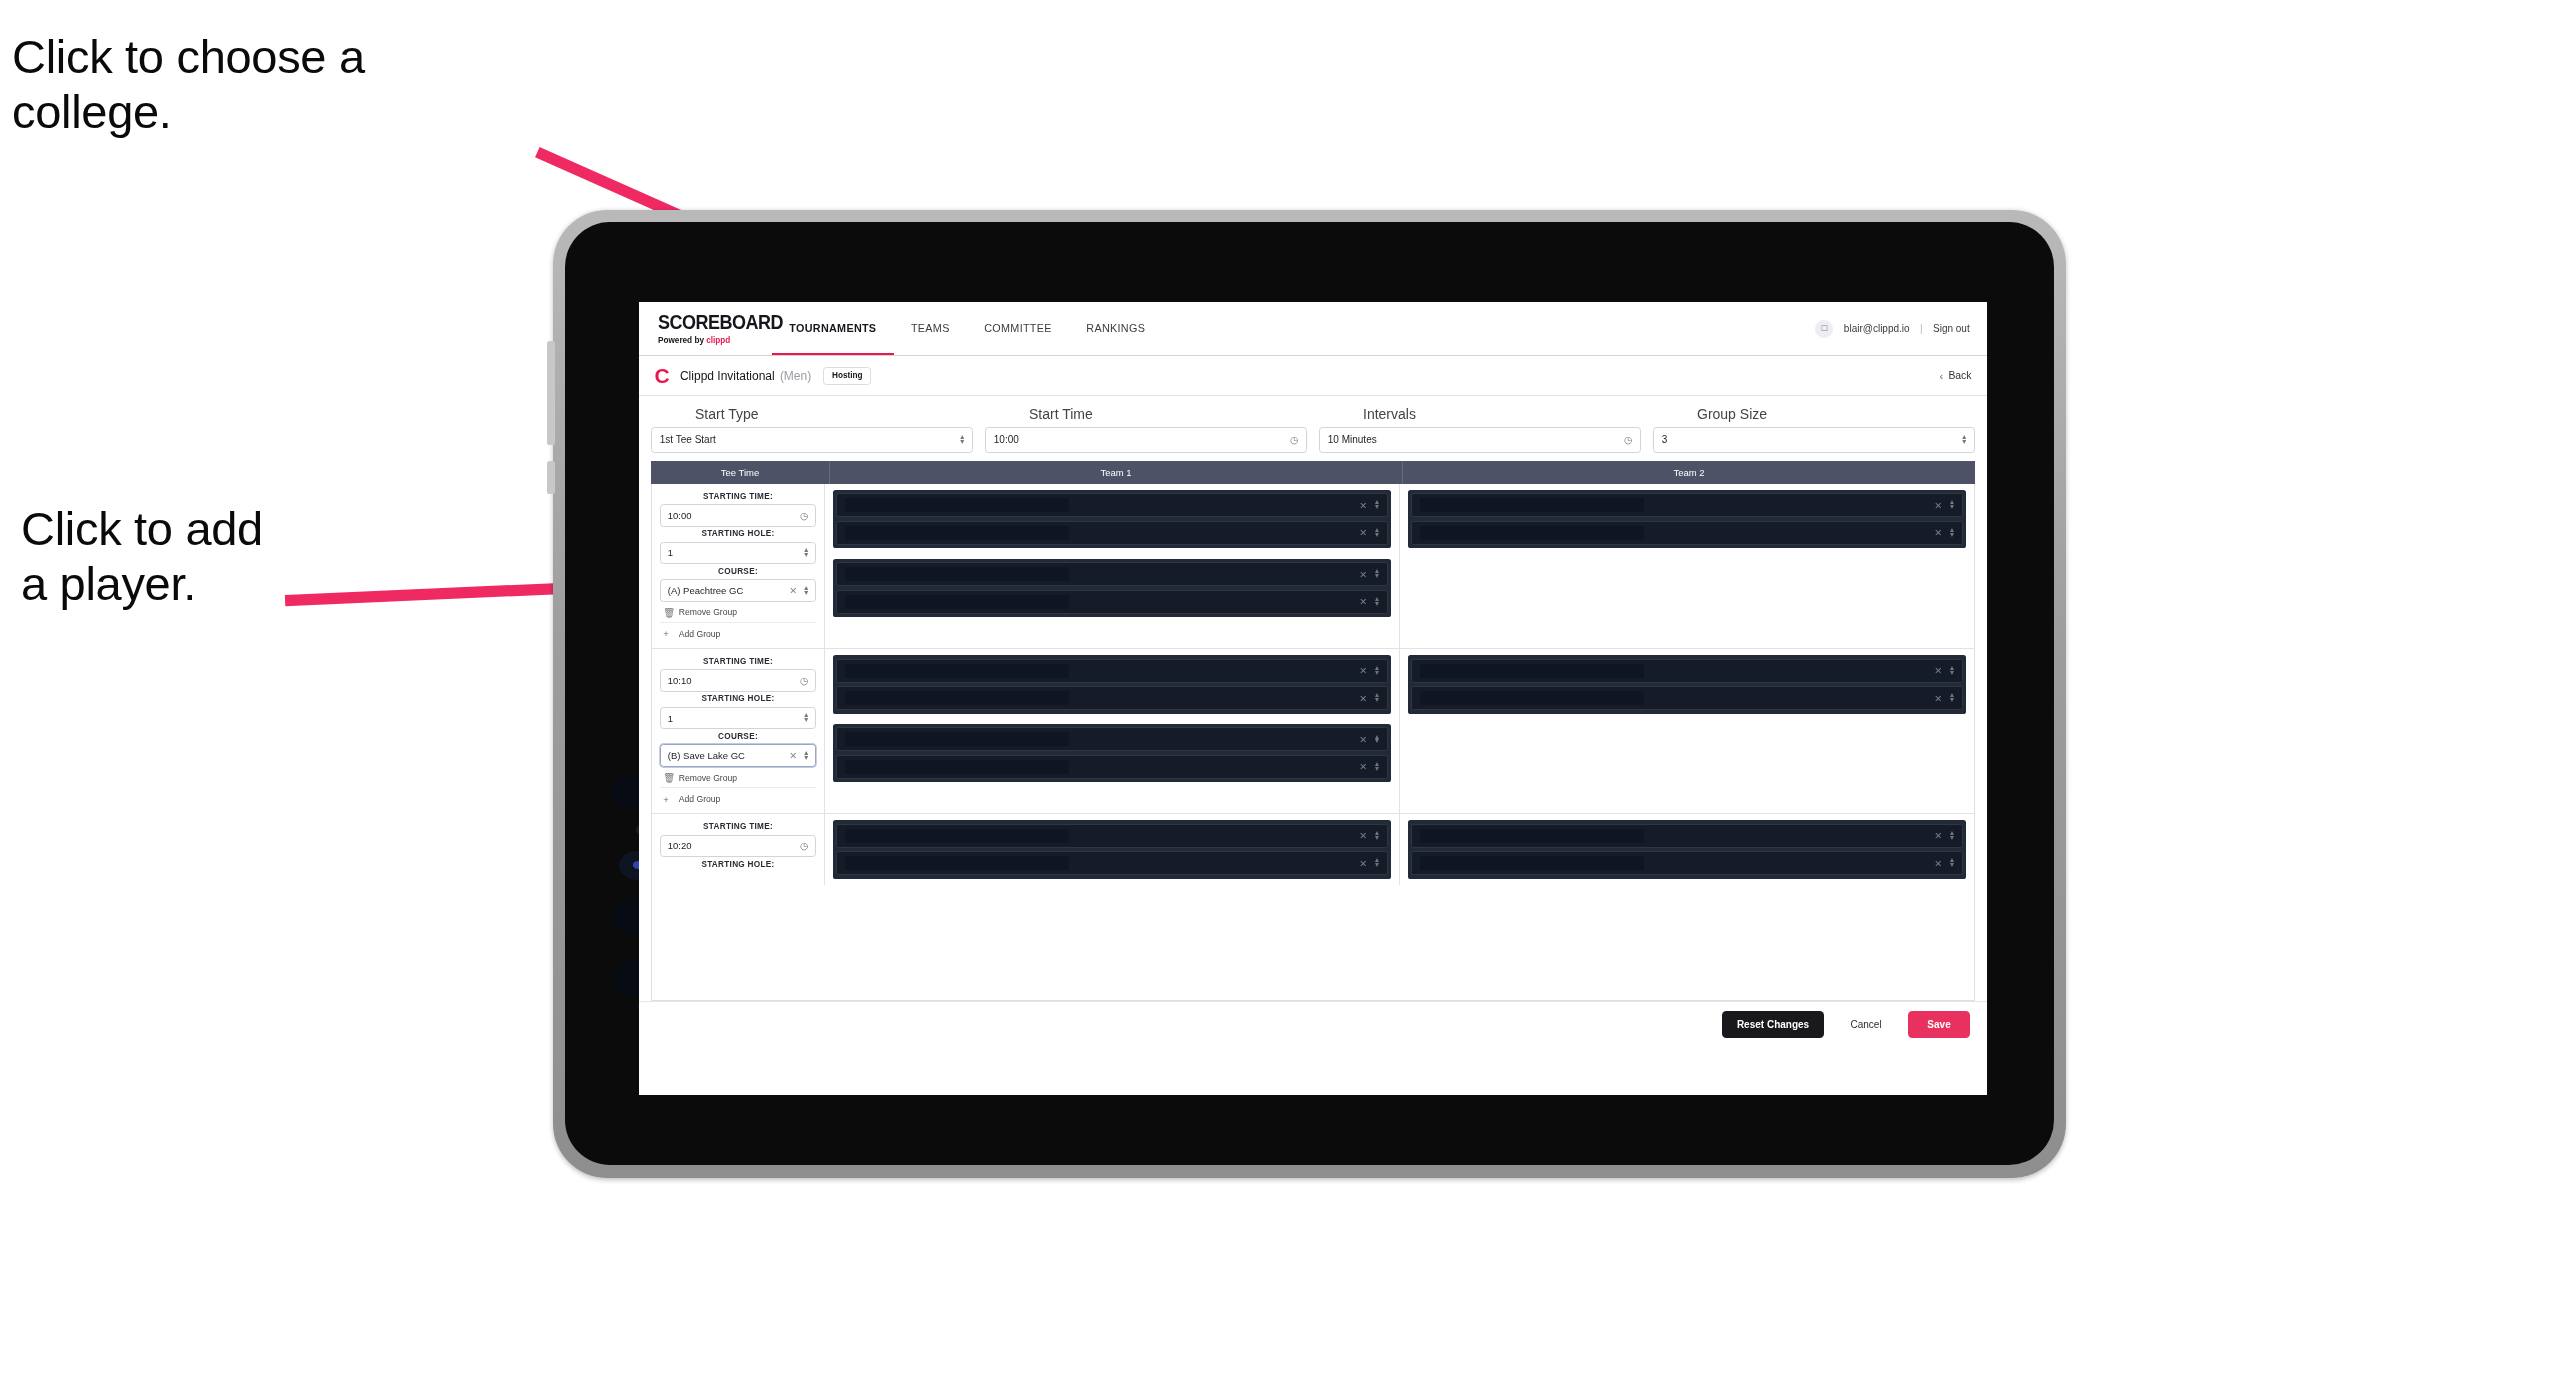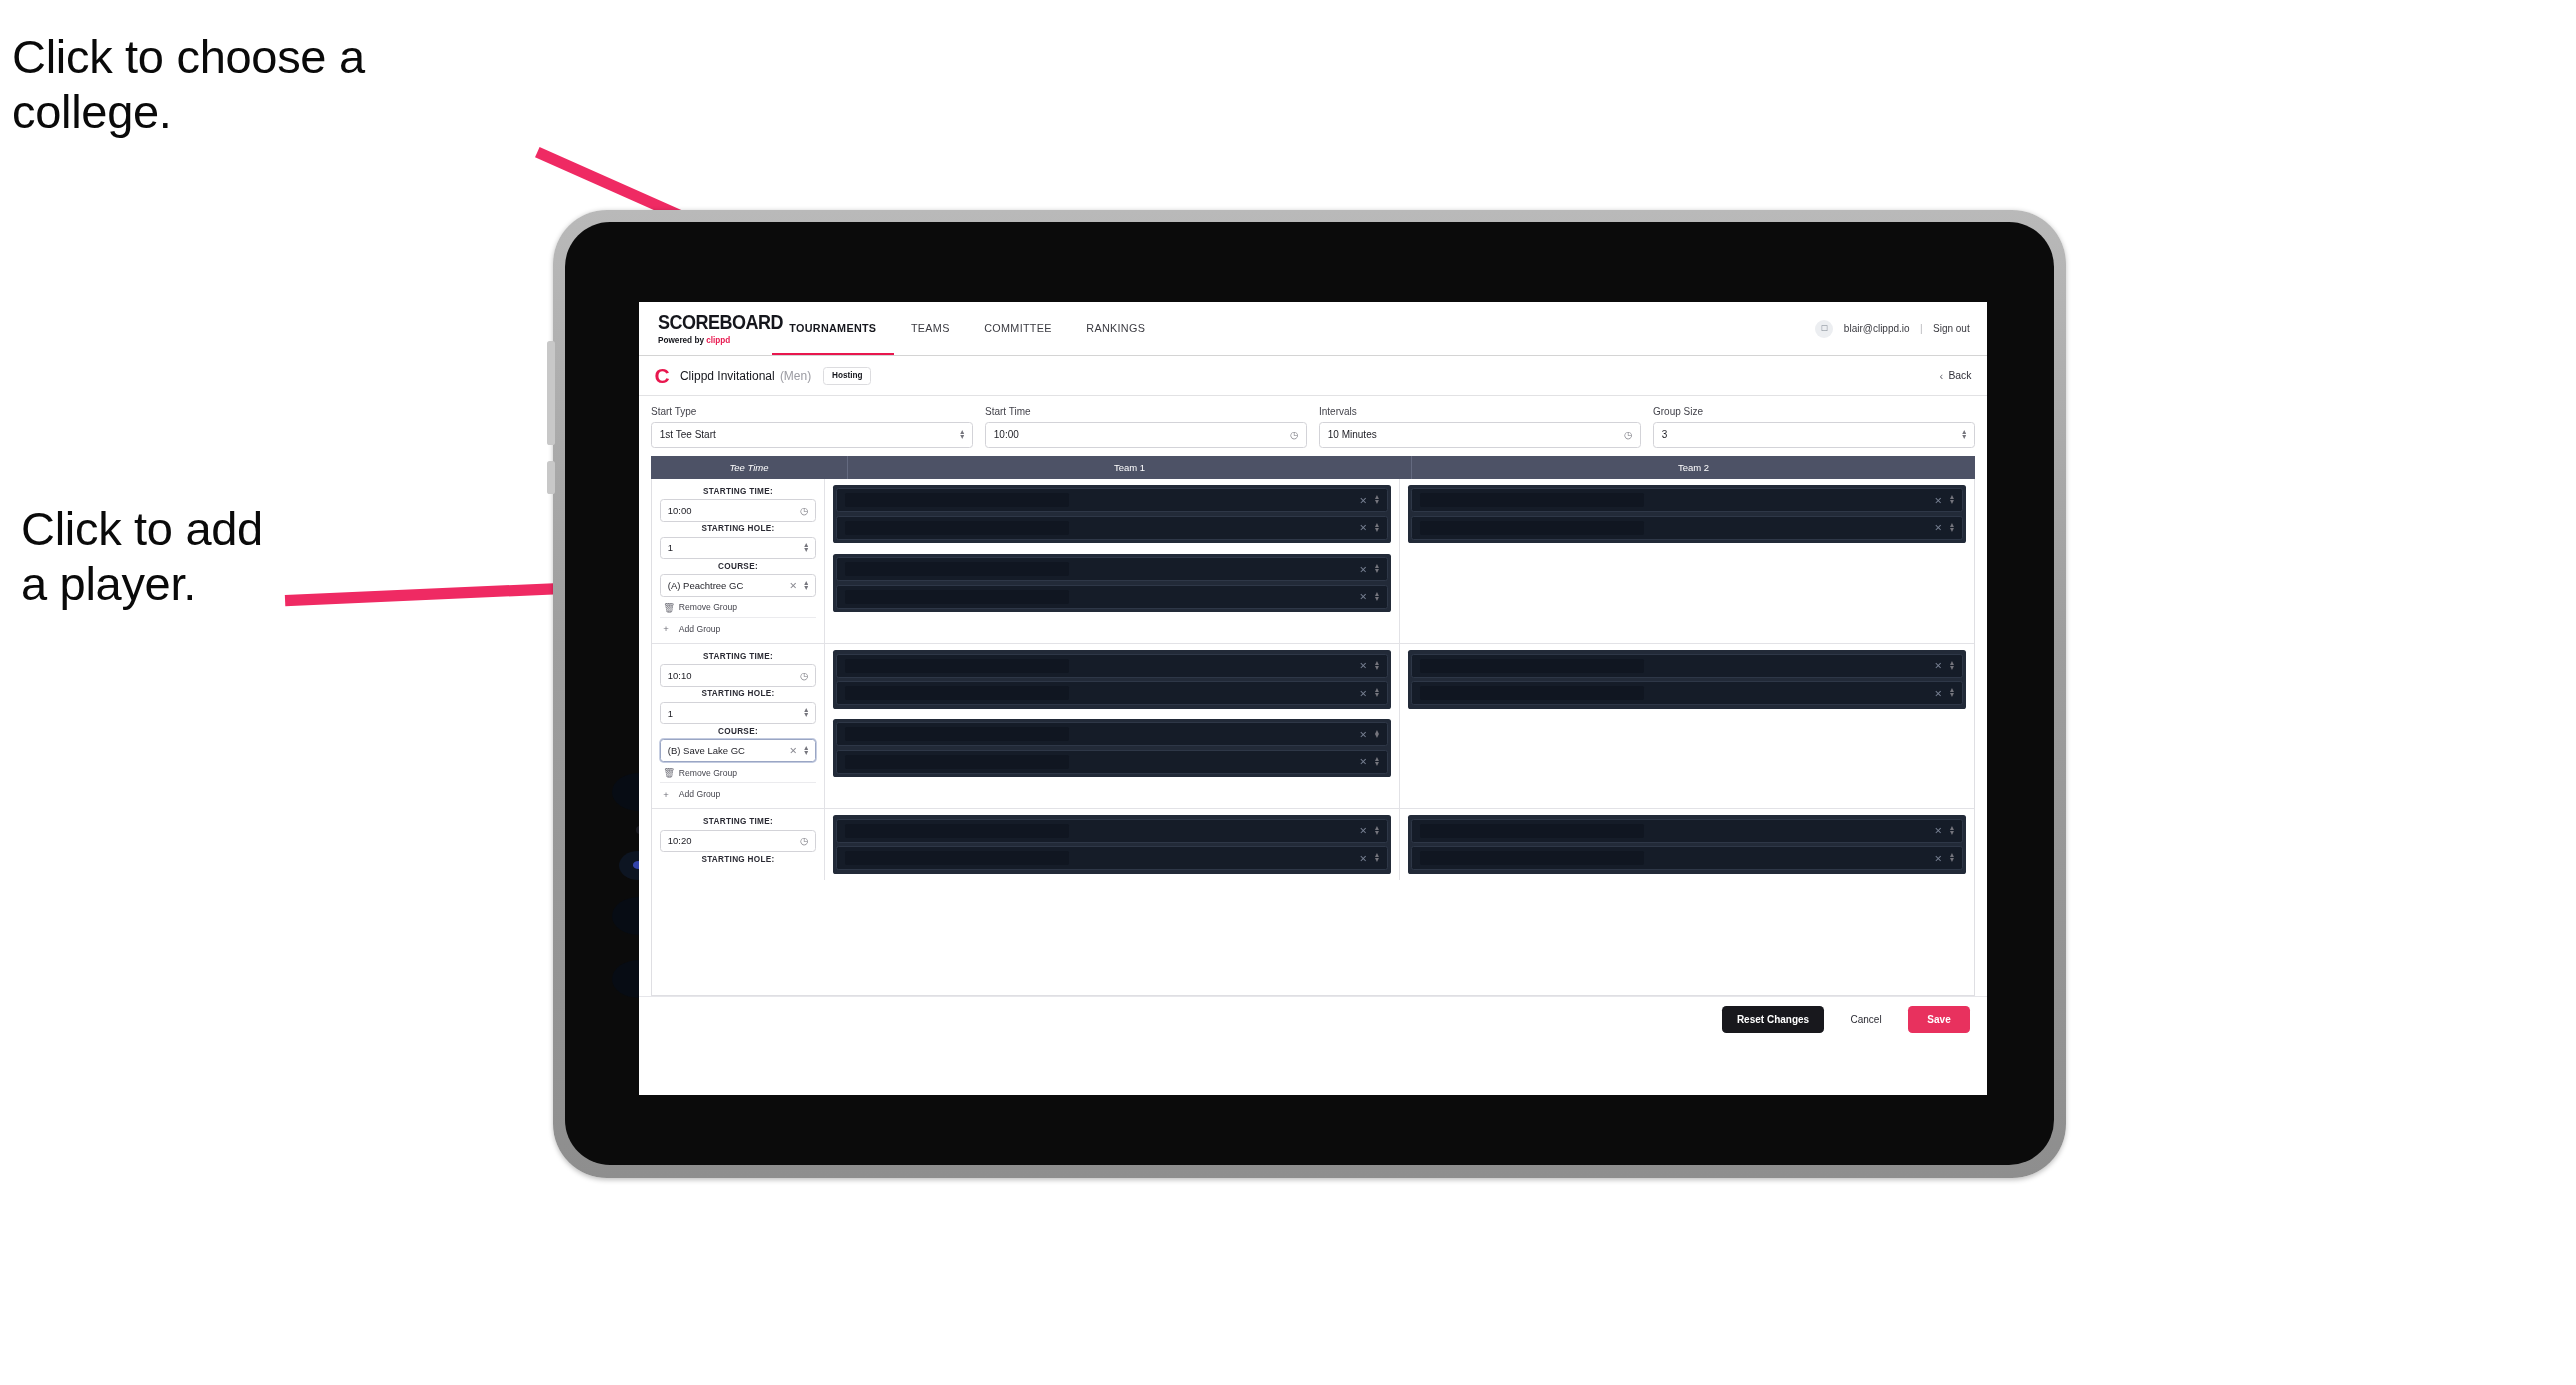--- a/index.html
+++ b/index.html
@@ -149,21 +149,21 @@
   }
   #back-link .chev { font-size: 11.2px; color: #6b6b73; }
 
   
   #controls {
     display: flex; gap: 12px;
     padding: 10.4px 12px 8.6px 12px;
     background: #fff;
   }
   .ctrl { flex: 1; }
-  .ctrl-label { font-size: 10px; color: #43434b; margin-bottom: 4.3px; }
+  .ctrl-label { font-size: 14px; color: #43434b; margin-bottom: 4.3px; margin-left: 44px; }
   .ctrl-box {
     height: 26px;
     border: 0.9px solid #d3d3d8; border-radius: 3.5px;
     background: #fff;
     display: flex; align-items: center;
     padding: 0 7.8px;
     font-size: 10px; color: #1d1d24;
     cursor: pointer;
   }
   .ctrl-box .val { flex: 1; }
@@ -178,21 +178,21 @@
     background: #4d5266;
     color: #fff;
     font-size: 9.5px;
     margin: 0 12px;
   }
   #table-head > div {
     display: flex; align-items: center; justify-content: center;
     border-right: 0.9px solid #646a80;
   }
   #table-head > div:last-child { border-right: none; }
-  .col-tee  { width: 197px; flex: none; font-style: italic; }
+  .col-tee  { width: 179px; flex: none; }
   .col-team { flex: 1; }
 
   #table-body {
     margin: 0 12px;
     border: 0.9px solid #dfdfe3;
     border-top: none;
     height: 517px;
     overflow: hidden;
     background: #fff;
   }

